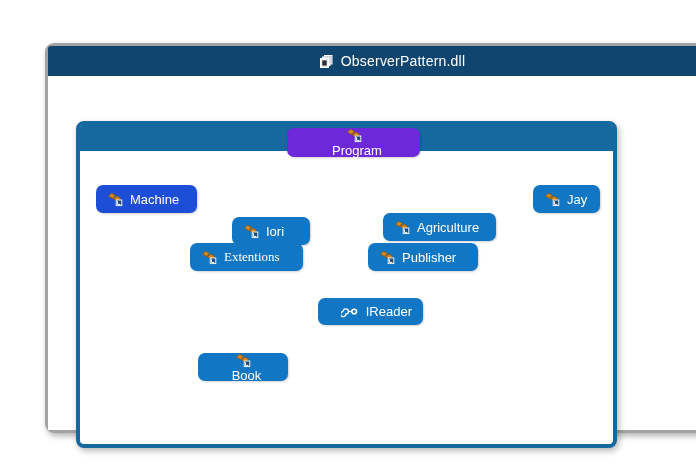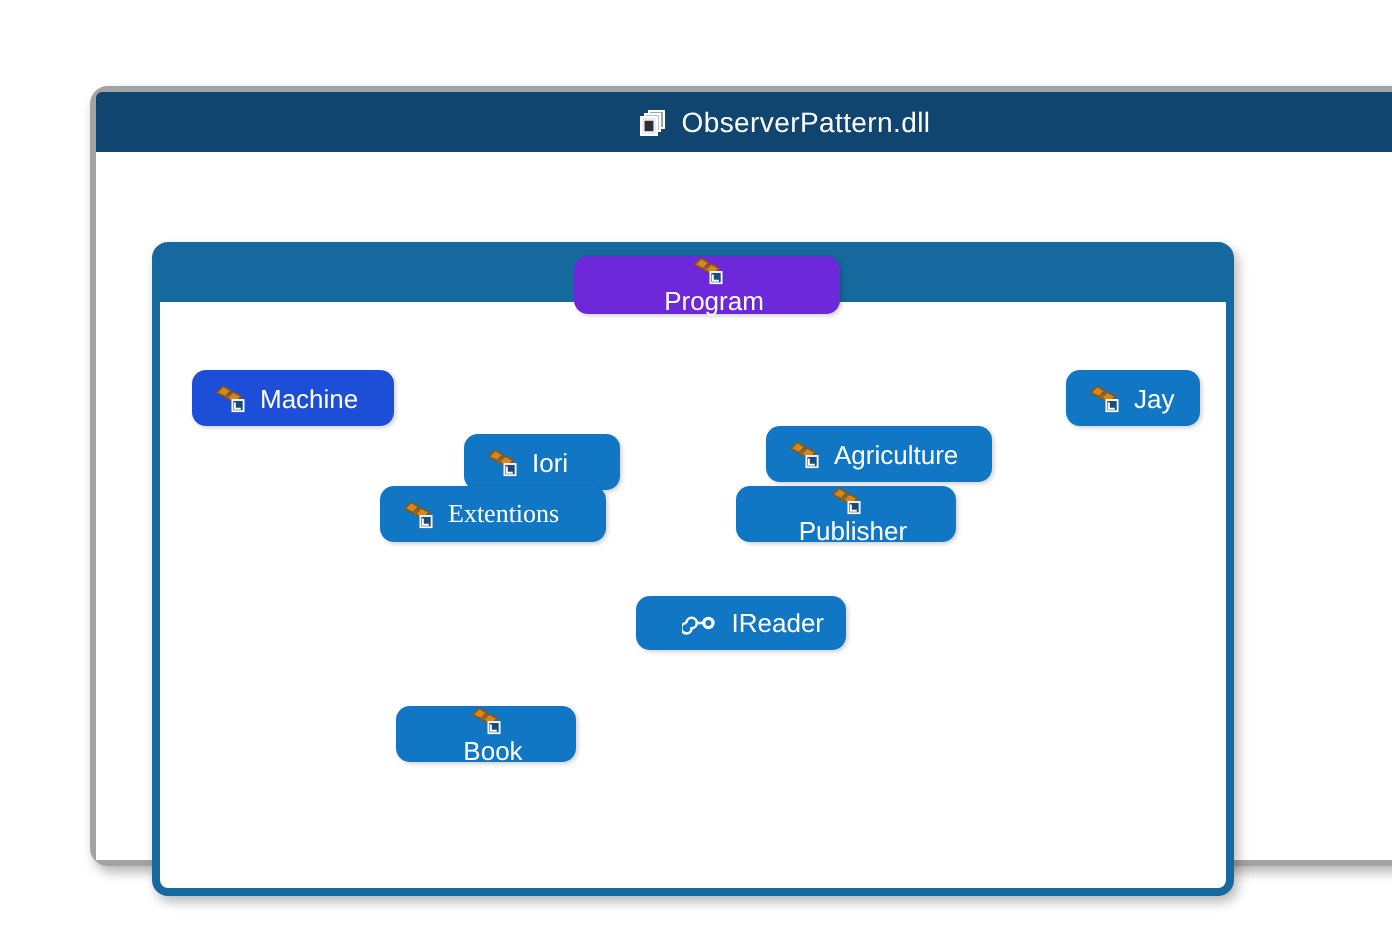--- a/index.html
+++ b/index.html
@@ -225,21 +225,21 @@
           <svg width="16" height="15" viewBox="0 0 16 15" xmlns="http://www.w3.org/2000/svg">
             <path d="M4.6 1.2 L8.4 3.4 L5.6 6.4 L1.4 4.3 Z" fill="#d2881f" stroke="#8c5410" stroke-width=".8"></path>
             <path d="M9.6 4.0 L13.6 6.2 L10.8 9.3 L6.6 7.1 Z" fill="#d2881f" stroke="#8c5410" stroke-width=".8"></path>
             <path d="M5.6 6.4 L9.6 4.0 L6.6 7.1 Z" fill="#a9681a"></path>
             <rect x="9.2" y="8.0" width="5.6" height="5.6" fill="#1a4b7a" stroke="#ffffff" stroke-width=".9"></rect>
             <path d="M10.4 9.2 v3.2 h3.0" fill="none" stroke="#ffffff" stroke-width="1"></path>
           </svg>
         </span>
         <span class="nlabel">Extentions</span>
       </div>
-      <div class="node" style="left: 368px; top: 243px; width: 110px; height: 28px; background: rgb(17, 119, 196); flex-direction: column;">
+      <div class="node" style="left: 368px; top: 243px; width: 110px; height: 28px; background: rgb(17, 119, 196);">
         <span class="icon">
           <svg width="16" height="15" viewBox="0 0 16 15" xmlns="http://www.w3.org/2000/svg">
             <path d="M4.6 1.2 L8.4 3.4 L5.6 6.4 L1.4 4.3 Z" fill="#d2881f" stroke="#8c5410" stroke-width=".8"></path>
             <path d="M9.6 4.0 L13.6 6.2 L10.8 9.3 L6.6 7.1 Z" fill="#d2881f" stroke="#8c5410" stroke-width=".8"></path>
             <path d="M5.6 6.4 L9.6 4.0 L6.6 7.1 Z" fill="#a9681a"></path>
             <rect x="9.2" y="8.0" width="5.6" height="5.6" fill="#1a4b7a" stroke="#ffffff" stroke-width=".9"></rect>
             <path d="M10.4 9.2 v3.2 h3.0" fill="none" stroke="#ffffff" stroke-width="1"></path>
           </svg>
         </span>
         <span class="nlabel">Publisher</span>

